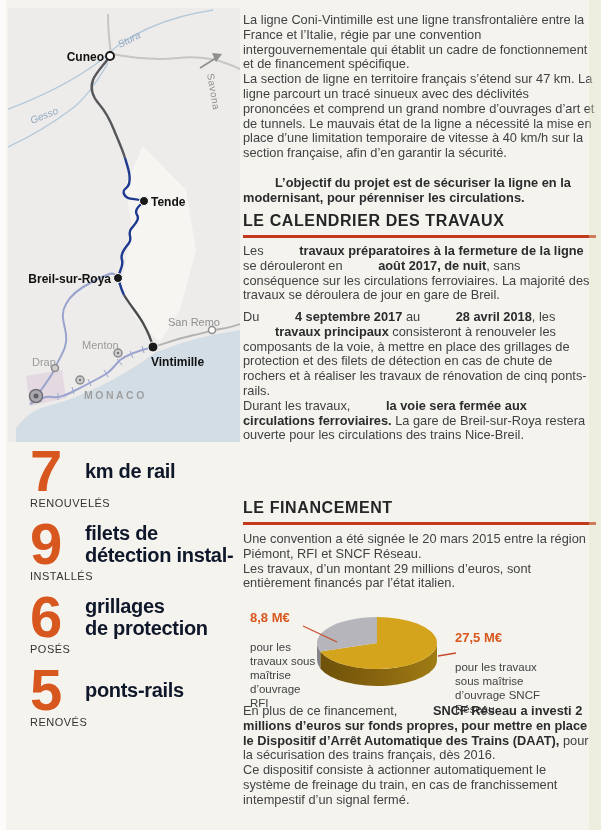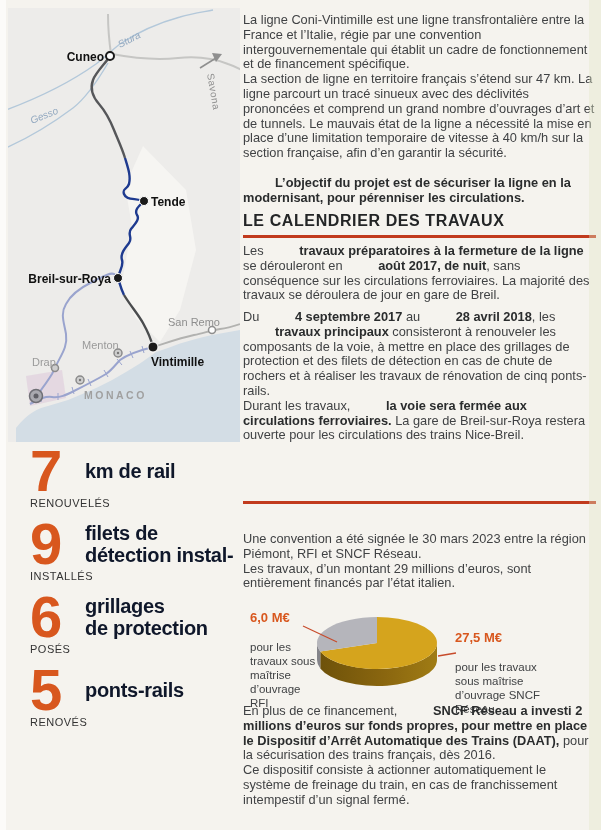--- a/index.html
+++ b/index.html
@@ -132,28 +132,29 @@
     <p><span>Les </span><b>travaux préparatoires à la fermeture de la ligne</b><span> se dérouleront en </span><b>août 2017, de nuit</b><span>, sans conséquence sur les circulations ferroviaires. La majorité des travaux se déroulera de jour en gare de Breil.</span></p>
   </div>
   <div class="block" style="top:310px;">
     <p><span>Du </span><b>4 septembre 2017</b><span> au </span><b>28 avril 2018</b><span>, les </span><b>travaux principaux</b><span> consisteront à renouveler les composants de la voie, à mettre en place des grillages de protection et des filets de détection en cas de chute de rochers et à réaliser les travaux de rénovation de cinq ponts-rails.</span><br><span>Durant les travaux, </span><b>la voie sera fermée aux circulations ferroviaires.</b><span> La gare de Breil-sur-Roya restera ouverte pour les circulations des trains Nice-Breil.</span></p>
   </div>
   <div class="block" style="top:442px;">
     <p><br></p>
   </div>
 
   <div class="sec-title" style="top:497px;">
+    <h2>LE FINANCEMENT</h2>
     <div class="rule"></div>
   </div>
   <div class="block" style="top:532px;">
-    <p><span>Une convention a été signée le 30 mars 2023 entre la région Piémont, RFI et SNCF Réseau.</span><br><span>Les travaux, d’un montant 29 millions d’euros, sont entièrement financés par l’état italien.</span></p>
+    <p><span>Une convention a été signée le 20 mars 2015 entre la région Piémont, RFI et SNCF Réseau.</span><br><span>Les travaux, d’un montant 29 millions d’euros, sont entièrement financés par l’état italien.</span></p>
   </div>
 
   <div class="pie-label lbl-left">
-    <div class="pie-value">6,0 M€</div>
+    <div class="pie-value">8,8 M€</div>
     <div>pour les
 travaux sous
 maîtrise
 d’ouvrage
 RFI</div>
   </div>
   <svg class="pie-svg" width="168" height="120" viewBox="0 0 168 120">
     <defs>
       <linearGradient id="goldWall" x1="0" y1="0" x2="1" y2="0">
         <stop offset="0" stop-color="#6e520a"></stop>

